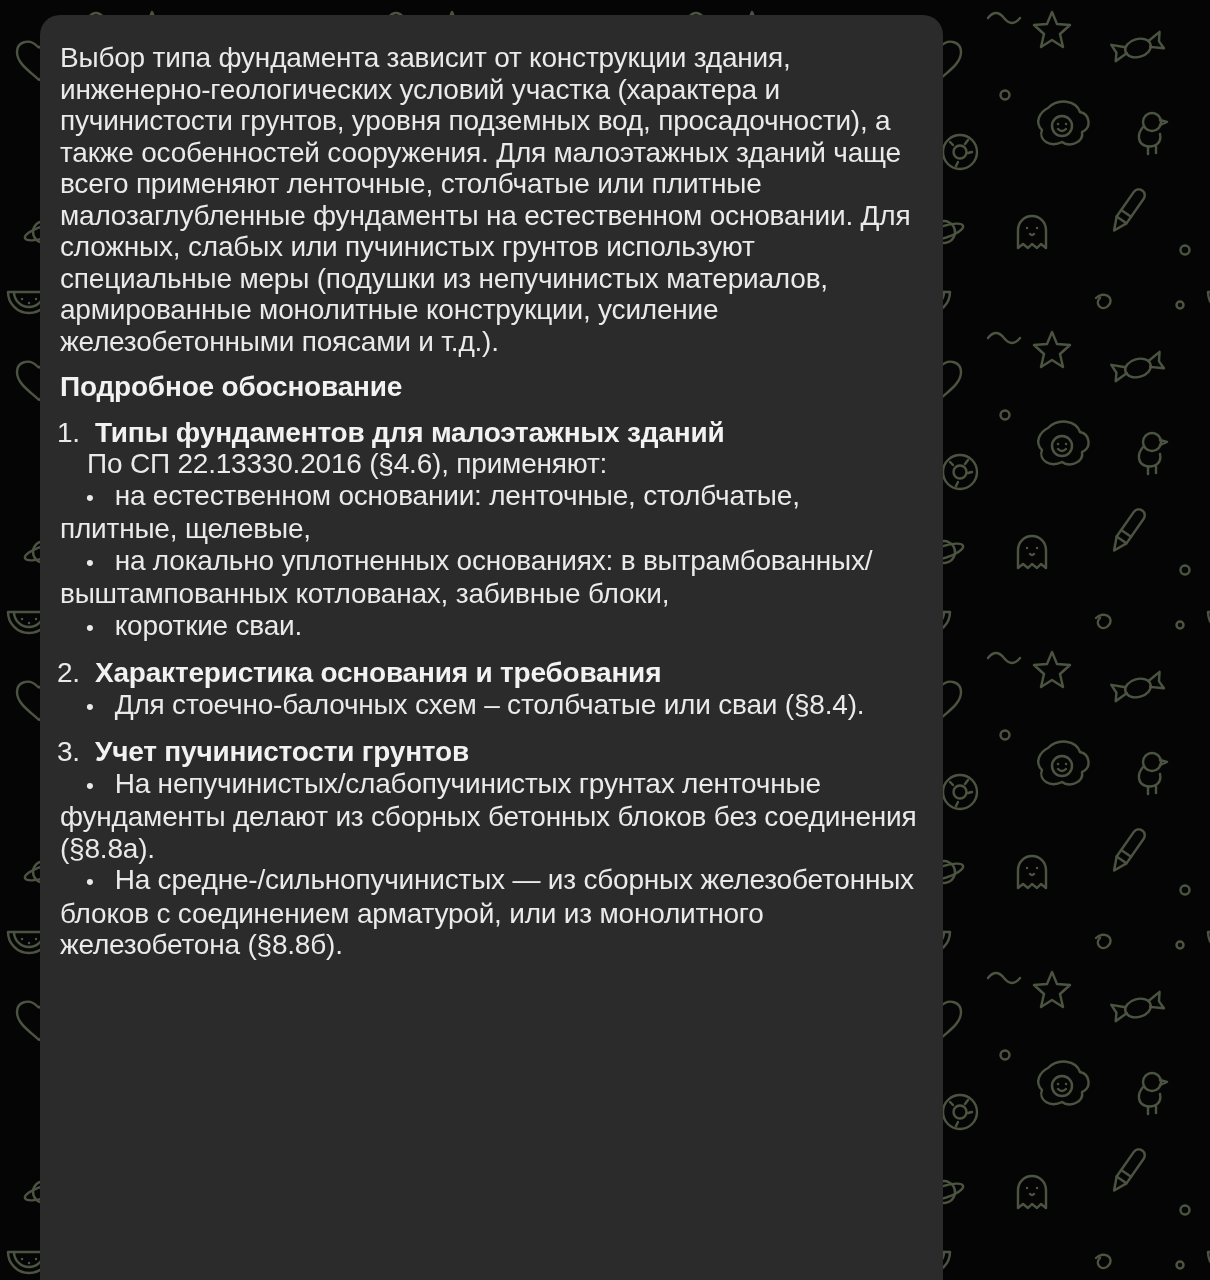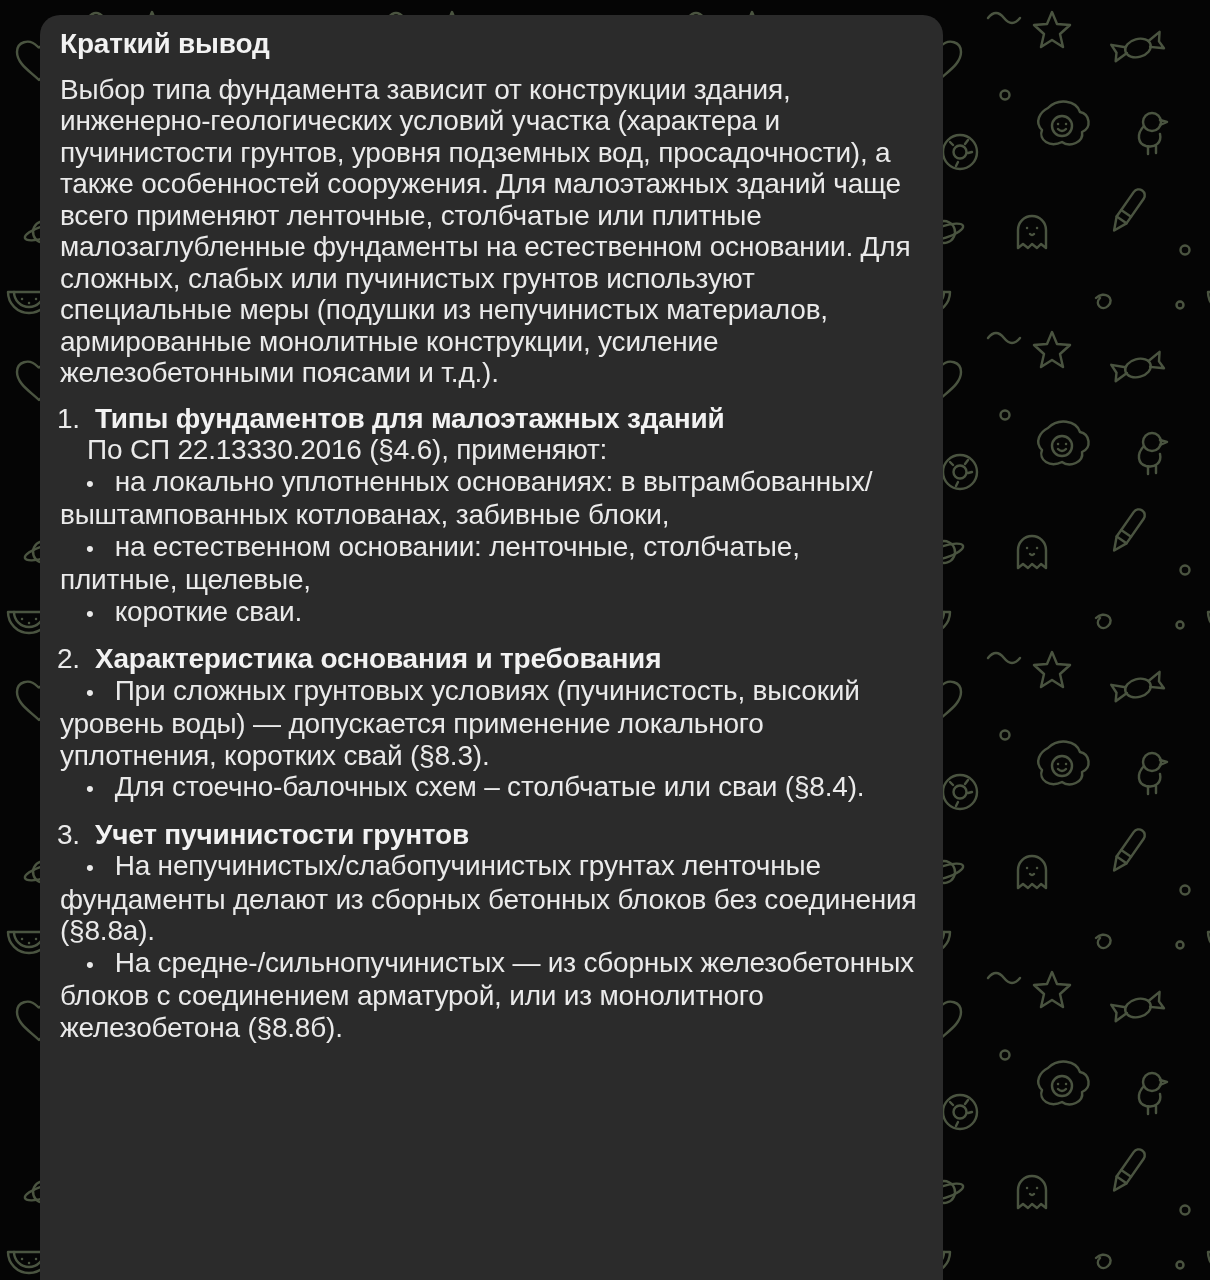--- a/index.html
+++ b/index.html
@@ -129,37 +129,36 @@
         <path d="M88,18 q8,-10 16,0 q8,10 16,0"></path>
       </g>
     </pattern>
   </defs>
   <rect width="1210" height="1280" fill="#050505"></rect>
   <rect width="1210" height="1280" fill="url(#doodles)"></rect>
 </svg>
 
 <div class="bubble">
 
-  <p class="h">Краткий вывод</p>
 
   <p class="mt">Выбор типа фундамента зависит от конструкции здания, инженерно-геологических условий участка (характера и пучинистости грунтов, уровня подземных вод, просадочности), а также особенностей сооружения. Для малоэтажных зданий чаще всего применяют ленточные, столбчатые или плитные малозаглубленные фундаменты на естественном основании. Для сложных, слабых или пучинистых грунтов используют специальные меры (подушки из непучинистых материалов, армированные монолитные конструкции, усиление железобетонными поясами и т.д.).</p>
 
 
+  <p class="mt h">Подробное обоснование</p>
 
   <div class="mt">
     <p class="sec-head"><span class="sec-num">1.</span><span class="sec-title">Типы фундаментов для малоэтажных зданий</span></p>
     <p class="indent1">По СП 22.13330.2016 (§4.6), применяют:</p>
+    <p class="bullet">на естественном основании: ленточные, столбчатые, плитные, щелевые,</p>
     <p class="bullet">на локально уплотненных основаниях: в вытрамбованных/выштампованных котлованах, забивные блоки,</p>
-    <p class="bullet">на естественном основании: ленточные, столбчатые, плитные, щелевые,</p>
     <p class="bullet">короткие сваи.</p>
   </div>
 
   <div class="mt">
     <p class="sec-head"><span class="sec-num">2.</span><span class="sec-title">Характеристика основания и требования</span></p>
-    <p class="bullet">При сложных грунтовых условиях (пучинистость, высокий уровень воды) — допускается применение локального уплотнения, коротких свай (§8.3).</p>
     <p class="bullet">Для стоечно-балочных схем – столбчатые или сваи (§8.4).</p>
   </div>
 
   <div class="mt">
     <p class="sec-head"><span class="sec-num">3.</span><span class="sec-title">Учет пучинистости грунтов</span></p>
     <p class="bullet">На непучинистых/слабопучинистых грунтах ленточные фундаменты делают из сборных бетонных блоков без соединения (§8.8а).</p>
     <p class="bullet">На средне-/сильнопучинистых — из сборных железобетонных блоков с соединением арматурой, или из монолитного железобетона (§8.8б).</p>
 
   </div>
 

